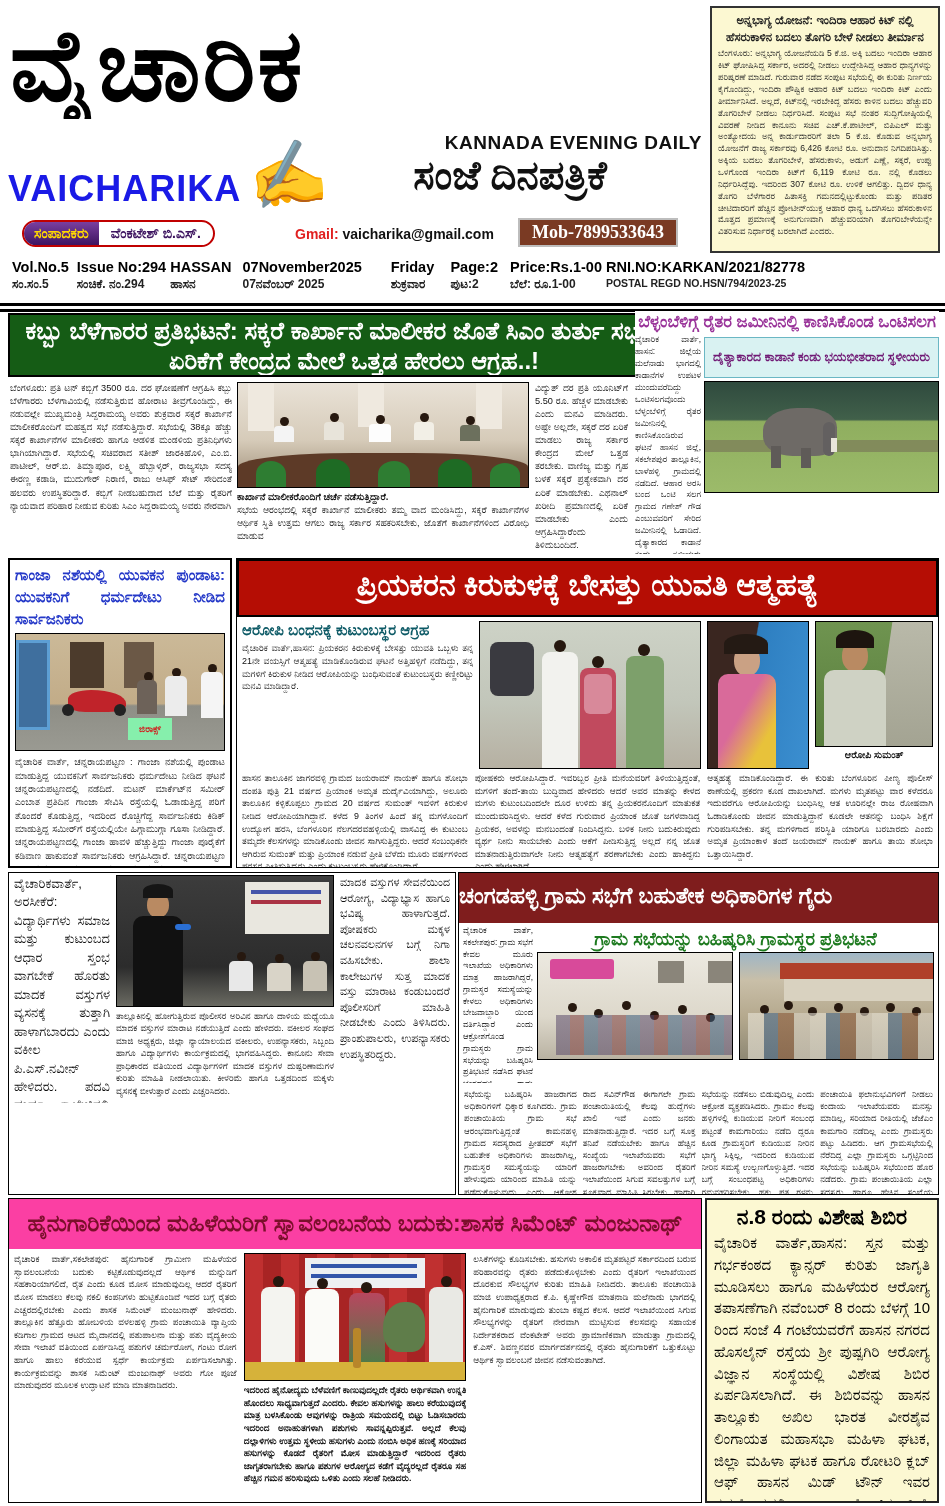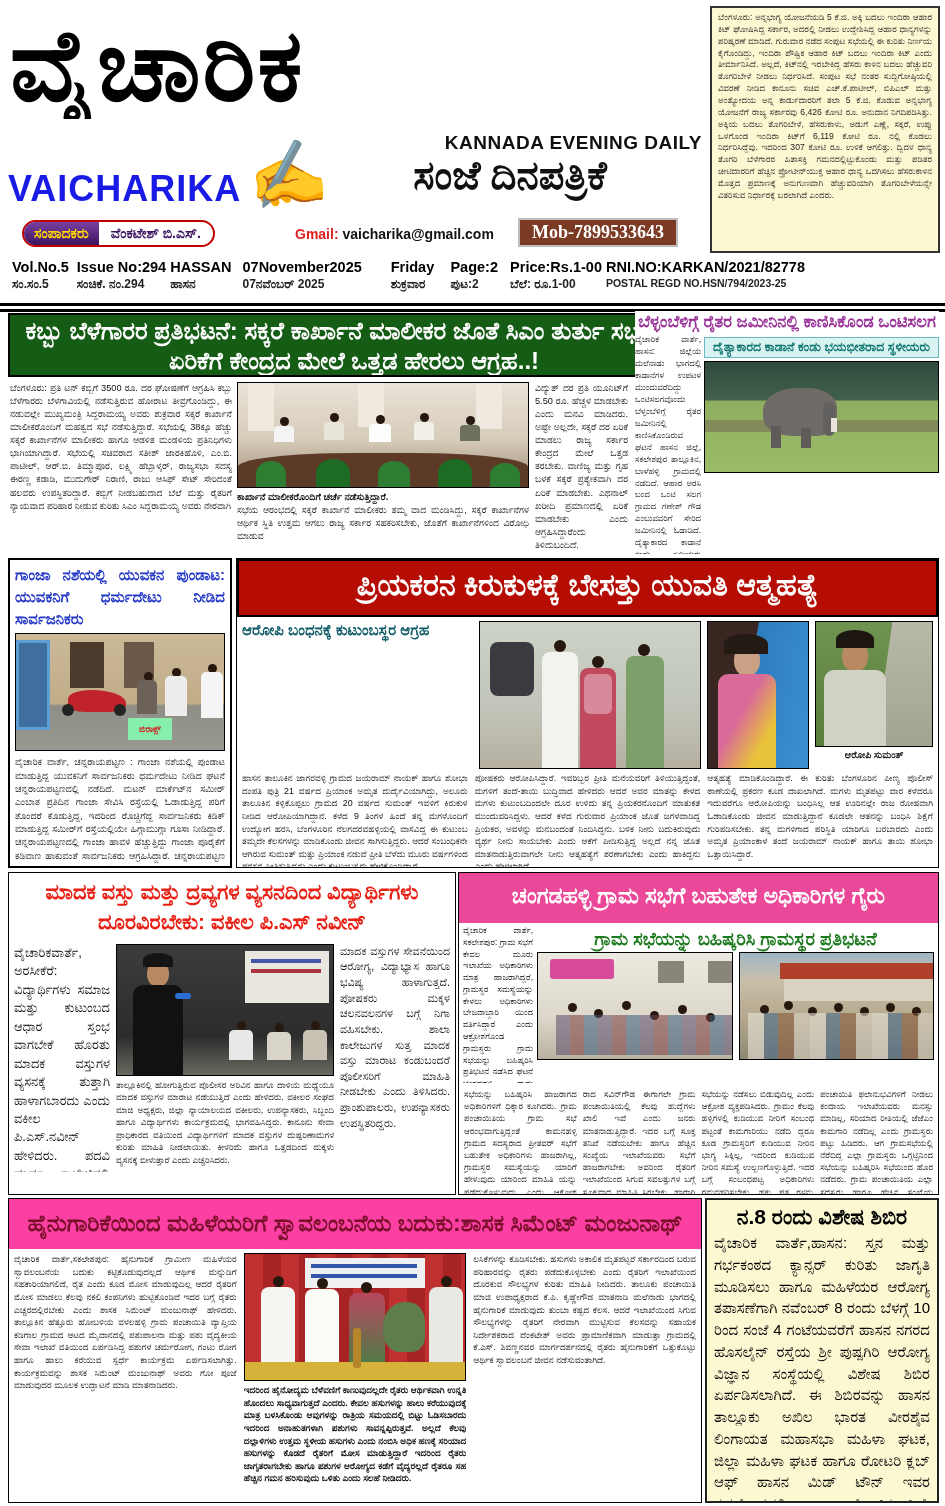--- a/index.html
+++ b/index.html
@@ -46,32 +46,32 @@
   .photo { position:relative; overflow:hidden; border:1px solid #000; background:#bbb; }
   .ph { position:absolute; }
   .head { position:absolute; width:9px; height:9px; border-radius:50%; background:#26180f; }
   .caption { font-size:9.5px; font-weight:bold; color:#111; }
 
   
   .green-head { position:absolute; left:8px; top:313px; width:692px; height:64px; background:#155c15;
     border:2px solid #000; color:#fff; font-weight:bold; font-size:24px; line-height:1.26; text-align:center; padding:1px 8px; overflow:hidden; }
   
   .ele-head { color:#993399; font-weight:bold; font-size:16.5px; text-align:center; line-height:1.3; }
-  .ele-sub { background:#d9f2f2; border:1px solid #6bb7c4; color:#0f766e; font-weight:bold; font-size:12.5px;
-    text-align:center; padding:2px 2px; margin:3px 0; }
+  .ele-sub { background:#d9f2f2; border:1px solid #6bb7c4; color:#701a75; font-weight:bold; font-size:12.5px;
+    text-align:center; padding:12px 2px; margin:3px 0; }
   
   .ganja-head { color:#2438c8; font-weight:bold; font-size:15px; line-height:1.45; text-align:justify; }
   
   .red-banner { background:#b50d04; border:2px solid #000; color:#fff; font-weight:bold; font-size:30px;
     text-align:center; line-height:1.6; height:58px; overflow:hidden; }
   .sui-sub { color:#0d5a66; font-weight:bold; font-size:15px; margin-bottom:3px; }
   
   .drugs-head { color:#e82015; font-weight:bold; font-size:21px; text-align:center; line-height:1.45; padding:4px 2px; }
   
-  .blue-banner { background:#ec4899; color:#fff; font-weight:bold; font-size:22px; text-align:center;
+  .blue-banner { background:#7f1d1d; color:#fff; font-weight:bold; font-size:22px; 
     line-height:2.1; height:50px; overflow:hidden; }
   .green-sub { color:#1d7a1f; font-weight:bold; font-size:18px; text-align:center; padding:4px 0 2px 0; }
   
   .pink-banner { background:#fb3fa3; color:#7a0f2a; font-weight:bold; font-size:23px; text-align:center;
     line-height:2.1; height:50px; overflow:hidden; }
   
   .camp { background:#fcf8d2; border:2px solid #222; padding:5px 7px; overflow:hidden; }
   .camp h3 { font-size:21px; font-weight:bold; color:#000; text-align:center; margin-bottom:3px; }
   .camp p { font-size:15px; line-height:1.45; text-align:justify; }
 
@@ -93,20 +93,21 @@
       <span class="ed-label">ಸಂಪಾದಕರು</span>
       <span class="ed-name">ವೆಂಕಟೇಶ್ ಬಿ.ಎಸ್.</span>
     </div>
     <div class="gmail">
       <span class="gmail-label">Gmail:</span>
       <span>vaicharika@gmail.com</span>
     </div>
     <div class="mob">Mob-7899533643</div>
 
     <aside class="annabhagya">
+      <h3>ಅನ್ನಭಾಗ್ಯ ಯೋಜನೆ: ಇಂದಿರಾ ಆಹಾರ ಕಿಟ್ ನಲ್ಲಿ ಹೆಸರುಕಾಳಿನ ಬದಲು ತೊಗರಿ ಬೇಳೆ ನೀಡಲು ತೀರ್ಮಾನ</h3>
       <p>ಬೆಂಗಳೂರು: ಅನ್ನಭಾಗ್ಯ ಯೋಜನೆಯಡಿ 5 ಕೆ.ಜಿ. ಅಕ್ಕಿ ಬದಲು ಇಂದಿರಾ ಆಹಾರ ಕಿಟ್ ಘೋಷಿಸಿದ್ದ ಸರ್ಕಾರ, ಅದರಲ್ಲಿ ನೀಡಲು ಉದ್ದೇಶಿಸಿದ್ದ ಆಹಾರ ಧಾನ್ಯಗಳನ್ನು ಪರಿಷ್ಕರಣೆ ಮಾಡಿದೆ. ಗುರುವಾರ ನಡೆದ ಸಂಪುಟ ಸಭೆಯಲ್ಲಿ ಈ ಕುರಿತು ನಿರ್ಣಯ ಕೈಗೊಂಡಿದ್ದು, ಇಂದಿರಾ ಪೌಷ್ಟಿಕ ಆಹಾರ ಕಿಟ್ ಬದಲು ಇಂದಿರಾ ಕಿಟ್ ಎಂದು ತೀರ್ಮಾನಿಸಿದೆ. ಅಲ್ಲದೆ, ಕಿಟ್‌ನಲ್ಲಿ ಇರಬೇಕಿದ್ದ ಹೆಸರು ಕಾಳಿನ ಬದಲು ಹೆಚ್ಚುವರಿ ತೊಗರಿಬೇಳೆ ನೀಡಲು ನಿರ್ಧರಿಸಿದೆ. ಸಂಪುಟ ಸಭೆ ನಂತರ ಸುದ್ದಿಗೋಷ್ಠಿಯಲ್ಲಿ ವಿವರಣೆ ನೀಡಿದ ಕಾನೂನು ಸಚಿವ ಎಚ್.ಕೆ.ಪಾಟೀಲ್, ಬಿಪಿಎಲ್ ಮತ್ತು ಅಂತ್ಯೋದಯ ಅನ್ನ ಕಾರ್ಡುದಾರರಿಗೆ ತಲಾ 5 ಕೆ.ಜಿ. ಕೊಡುವ ಅನ್ನಭಾಗ್ಯ ಯೋಜನೆಗೆ ರಾಜ್ಯ ಸರ್ಕಾರವು 6,426 ಕೋಟಿ ರೂ. ಅನುದಾನ ನಿಗದಿಪಡಿಸಿತ್ತು. ಅಕ್ಕಿಯ ಬದಲು ತೊಗರಿಬೇಳೆ, ಹೆಸರುಕಾಳು, ಅಡುಗೆ ಎಣ್ಣೆ, ಸಕ್ಕರೆ, ಉಪ್ಪು ಒಳಗೊಂಡ ಇಂದಿರಾ ಕಿಟ್‌ಗೆ 6,119 ಕೋಟಿ ರೂ. ನಲ್ಲಿ ಕೊಡಲು ನಿರ್ಧರಿಸಿದ್ದೆವು. ಇದರಿಂದ 307 ಕೋಟಿ ರೂ. ಉಳಿಕೆ ಆಗಲಿತ್ತು. ದ್ವಿದಳ ಧಾನ್ಯ ತೊಗರಿ ಬೆಳೆಗಾರರ ಹಿತಾಸಕ್ತಿ ಗಮನದಲ್ಲಿಟ್ಟುಕೊಂಡು ಮತ್ತು ಪಡಿತರ ಚೀಟಿದಾರರಿಗೆ ಹೆಚ್ಚಿನ ಪ್ರೋಟೀನ್‌ಯುಕ್ತ ಆಹಾರ ಧಾನ್ಯ ಒದಗಿಸಲು ಹೆಸರುಕಾಳಿನ ಮೊತ್ತದ ಪ್ರಮಾಣಕ್ಕೆ ಅನುಗುಣವಾಗಿ ಹೆಚ್ಚುವರಿಯಾಗಿ ತೊಗರಿಬೇಳೆಯನ್ನೇ ವಿತರಿಸುವ ನಿರ್ಧಾರಕ್ಕೆ ಬರಲಾಗಿದೆ ಎಂದರು.</p>
     </aside>
   </header>
 
   <div class="infobar">
     <div class="ib-cell" style="width:96px">
       <div class="ib-en">Vol.No.5</div>
         <div class="ib-kn">ಸಂ.ಸಂ.5</div>
     </div>
     <div class="ib-cell" style="width:138px">
@@ -209,20 +210,21 @@
       <div class="xerox" style="left:112px; top:84px; width:44px; height:22px; line-height:22px;">ಜಿರಾಕ್ಸ್</div>
     </div>
     <p class="bodytext" style="font-size:9.4px;">ವೈಚಾರಿಕ ವಾರ್ತೆ, ಚನ್ನರಾಯಪಟ್ಟಣ : ಗಾಂಜಾ ನಶೆಯಲ್ಲಿ ಪುಂಡಾಟ ಮಾಡುತ್ತಿದ್ದ ಯುವಕನಿಗೆ ಸಾರ್ವಜನಿಕರು ಧರ್ಮದೇಟು ನೀಡಿದ ಘಟನೆ ಚನ್ನರಾಯಪಟ್ಟಣದಲ್ಲಿ ನಡೆದಿದೆ. ಮಟನ್ ಮಾರ್ಕೆಟ್‌ನ ಸಮೀರ್ ಎಂಬಾತ ಪ್ರತಿದಿನ ಗಾಂಜಾ ಸೇವಿಸಿ ರಸ್ತೆಯಲ್ಲಿ ಓಡಾಡುತ್ತಿದ್ದ ಪರಿಗೆ ತೊಂದರೆ ಕೊಡುತ್ತಿದ್ದ, ಇದರಿಂದ ರೊಚ್ಚಿಗೆದ್ದ ಸಾರ್ವಜನಿಕರು ಕಿಡಿಕ್ ಮಾಡುತ್ತಿದ್ದ ಸಮೀರ್‌ಗೆ ರಸ್ತೆಯಲ್ಲಿಯೇ ಹಿಗ್ಗಾಮುಗ್ಗಾ ಗೂಸಾ ನೀಡಿದ್ದಾರೆ. ಚನ್ನರಾಯಪಟ್ಟಣದಲ್ಲಿ ಗಾಂಜಾ ಹಾವಳಿ ಹೆಚ್ಚುತ್ತಿದ್ದು ಗಾಂಜಾ ಪೂರೈಕೆಗೆ ಕಡಿವಾಣ ಹಾಕುವಂತೆ ಸಾರ್ವಜನಿಕರು ಆಗ್ರಹಿಸಿದ್ದಾರೆ. ಚನ್ನರಾಯಪಟ್ಟಣ ನಗರ ಪೊಲೀಸ್ ಠಾಣೆ ವ್ಯಾಪ್ತಿಯಲ್ಲಿ ಘಟನೆ ನಡೆದಿದೆ.</p>
   </article>
 
   <article class="box" style="left:236px; top:558px; width:703px; height:310px; border:1px solid #000; overflow:hidden;">
     <h2 class="red-banner">ಪ್ರಿಯಕರನ ಕಿರುಕುಳಕ್ಕೆ ಬೇಸತ್ತು ಯುವತಿ ಆತ್ಮಹತ್ಯೆ</h2>
     <div style="display:flex; padding:4px 5px 0 5px;">
       <div style="width:232px; margin-right:6px;">
         <div class="sui-sub">ಆರೋಪಿ ಬಂಧನಕ್ಕೆ ಕುಟುಂಬಸ್ಥರ ಆಗ್ರಹ</div>
+        <div class="bodytext" style="font-size:9px; height:118px; overflow:hidden;">ವೈಚಾರಿಕ ವಾರ್ತೆ,ಹಾಸನ: ಪ್ರಿಯಕರನ ಕಿರುಕುಳಕ್ಕೆ ಬೇಸತ್ತು ಯುವತಿ ಒಬ್ಬಳು ತನ್ನ 21ನೇ ವಯಸ್ಸಿಗೆ ಆತ್ಮಹತ್ಯೆ ಮಾಡಿಕೊಂಡಿರುವ ಘಟನೆ ಅತ್ತಿಹಳ್ಳಿಗೆ ನಡೆದಿದ್ದು, ತನ್ನ ಮಗಳಿಗೆ ಕಿರುಕುಳ ನೀಡಿದ ಆರೋಪಿಯನ್ನು ಬಂಧಿಸುವಂತೆ ಕುಟುಂಬಸ್ಥರು ಕಣ್ಣೀರಿಟ್ಟು ಮನವಿ ಮಾಡಿದ್ದಾರೆ.</div>
       </div>
       <div class="photo" style="width:222px; height:148px; margin-right:6px;">
         <div class="ph" style="inset:0; background:linear-gradient(#cdd2c6 0%, #c2c6ba 55%, #b6b0a2 100%);"></div>
         <div class="ph" style="left:10px; top:20px; width:44px; height:54px; background:#3a3a40; border-radius:8px;"></div>
         <div class="head" style="left:74px; top:18px; width:12px; height:12px;"></div>
         <div class="ph" style="left:62px; top:30px; width:36px; height:118px; background:#f2f2ee; border-radius:8px 8px 0 0;"></div>
         <div class="head" style="left:112px; top:34px; width:12px; height:12px;"></div>
         <div class="ph" style="left:100px; top:46px; width:36px; height:102px; background:#c14a5e; border-radius:8px 8px 0 0;"></div>
         <div class="ph" style="left:104px; top:52px; width:28px; height:40px; background:#d8899a; border-radius:6px;"></div>
         <div class="head" style="left:158px; top:22px; width:12px; height:12px;"></div>
@@ -246,21 +248,20 @@
       </div>
     </div>
     <div class="cols" style="padding:3px 5px; gap:7px;">
       <div class="bodytext" style="flex:1; font-size:8.9px; height:96px; overflow:hidden;">ಹಾಸನ ತಾಲೂಕಿನ ಜಾಗರವಳ್ಳಿ ಗ್ರಾಮದ ಜಯರಾಮ್ ನಾಯಕ್ ಹಾಗೂ ಶೋಭಾ ದಂಪತಿ ಪುತ್ರಿ 21 ವರ್ಷದ ಪ್ರಿಯಾಂಕ ಅಮೃತ ದುರ್ದೈವಿಯಾಗಿದ್ದು, ಅಲೂರು ತಾಲೂಕಿನ ಕಳ್ಳಿಕೊಪ್ಪಲು ಗ್ರಾಮದ 20 ವರ್ಷದ ಸುಮಂತ್ ಇವಳಿಗೆ ಕಿರುಕುಳ ನೀಡಿದ ಆರೋಪಿಯಾಗಿದ್ದಾನೆ. ಕಳೆದ 9 ತಿಂಗಳ ಹಿಂದೆ ತನ್ನ ಮಗಳೊಂದಿಗೆ ಉದ್ಯೋಗ ಹರಸಿ, ಬೆಂಗಳೂರಿನ ನೆಲಗದರವಹಳ್ಳಿಯಲ್ಲಿ ವಾಸವಿದ್ದ ಈ ಕುಟುಂಬ ತಮ್ಮದೇ ಕೆಲಸಗಳನ್ನು ಮಾಡಿಕೊಂಡು ಜೀವನ ಸಾಗಿಸುತ್ತಿದ್ದರು. ಆದರೆ ಸಂಬಂಧಿಕನೇ ಆಗಿರುವ ಸುಮಂತ್ ಮತ್ತು ಪ್ರಿಯಾಂಕ ನಡುವೆ ಪ್ರೀತಿ ಬೆಳೆದು ಮೂರು ವರ್ಷಗಳಿಂದ ಪರಸ್ಪರ ಪ್ರೀತಿಸುತ್ತಿದ್ದರು ಎಂದು ಕುಟುಂಬಸ್ಥರು ಹೇಳಿಕೊಂಡಿದ್ದಾರೆ.</div>
       <div class="bodytext" style="flex:1; font-size:8.9px; height:96px; overflow:hidden;">ಪೋಷಕರು ಆರೋಪಿಸಿದ್ದಾರೆ. ಇವರಿಬ್ಬರ ಪ್ರೀತಿ ಮನೆಯವರಿಗೆ ತಿಳಿಯುತ್ತಿದ್ದಂತೆ, ಮಗಳಿಗೆ ತಂದೆ-ತಾಯಿ ಬುದ್ಧಿವಾದ ಹೇಳಿದರು ಆದರೆ ಅವರ ಮಾತನ್ನು ಕೇಳದ ಮಗಳು ಕುಟುಂಬದಿಂದಲೇ ದೂರ ಉಳಿದು ತನ್ನ ಪ್ರಿಯಕರನೊಂದಿಗೆ ಮಾತುಕತೆ ಮುಂದುವರಿಸಿದ್ದಳು. ಆದರೆ ಕಳೆದ ಗುರುವಾರ ಪ್ರಿಯಾಂಕ ಜೊತೆ ಜಗಳವಾಡಿದ್ದ ಪ್ರಿಯಕರ, ಅವಳನ್ನು ಮನಬಂದಂತೆ ನಿಂದಿಸಿದ್ದನು. ಬಳಿಕ ನೀನು ಬದುಕಿರುವುದು ವ್ಯರ್ಥ ನೀನು ಸಾಯಬೇಕು ಎಂದು ಆಕೆಗೆ ಪೀಡಿಸುತ್ತಿದ್ದ ಅಲ್ಲದೆ ನನ್ನ ಜೊತೆ ಮಾತನಾಡುತ್ತಿರುವಾಗಲೇ ನೀನು ಆತ್ಮಹತ್ಯೆಗೆ ಶರಣಾಗಬೇಕು ಎಂದು ಹಾಕಿದ್ದನು ಎಂದು ಹೇಳಲಾಗಿದೆ.</div>
       <div class="bodytext" style="flex:1; font-size:8.9px; height:96px; overflow:hidden;">ಆತ್ಮಹತ್ಯೆ ಮಾಡಿಕೊಂಡಿದ್ದಾರೆ. ಈ ಕುರಿತು ಬೆಂಗಳೂರಿನ ಪೀಣ್ಯ ಪೊಲೀಸ್ ಠಾಣೆಯಲ್ಲಿ ಪ್ರಕರಣ ಕೂಡ ದಾಖಲಾಗಿದೆ. ಮಗಳು ಮೃತಪಟ್ಟು ವಾರ ಕಳೆದರೂ ಇದುವರೆಗೂ ಆರೋಪಿಯನ್ನು ಬಂಧಿಸಿಲ್ಲ ಆತ ಊರಿನಲ್ಲೇ ರಾಜ ರೋಷವಾಗಿ ಓಡಾಡಿಕೊಂಡು ಜೀವನ ಮಾಡುತ್ತಿದ್ದಾನೆ ಕೂಡಲೇ ಆತನನ್ನು ಬಂಧಿಸಿ ಶಿಕ್ಷೆಗೆ ಗುರಿಪಡಿಸಬೇಕು. ತನ್ನ ಮಗಳಿಗಾದ ಪರಿಸ್ಥಿತಿ ಯಾರಿಗೂ ಬರಬಾರದು ಎಂದು ಅಮೃತ ಪ್ರಿಯಾಂಕಾಳ ತಂದೆ ಜಯರಾಮ್ ನಾಯಕ್ ಹಾಗೂ ತಾಯಿ ಶೋಭಾ ಒತ್ತಾಯಿಸಿದ್ದಾರೆ.</div>
     </div>
   </article>
 
   <article class="box" style="left:8px; top:872px; width:448px; height:323px; border:1px solid #000; overflow:hidden;">
-    <h2 class="drugs-head">ಮಾದಕ ವಸ್ತು ಮತ್ತು ದ್ರವ್ಯಗಳ ವ್ಯಸನದಿಂದ ವಿದ್ಯಾರ್ಥಿಗಳು ದೂರವಿರಬೇಕು: ವಕೀಲ ಪಿ.ಎಸ್ ನವೀನ್</h2>
     <div style="display:flex; padding:2px 5px; gap:6px;">
       <div class="bodytext" style="width:96px; font-size:13px; height:228px; overflow:hidden;">ವೈಚಾರಿಕವಾರ್ತೆ, ಅರಸೀಕೆರೆ: ವಿದ್ಯಾರ್ಥಿಗಳು ಸಮಾಜ ಮತ್ತು ಕುಟುಂಬದ ಆಧಾರ ಸ್ತಂಭ ವಾಗಬೇಕೆ ಹೊರತು ಮಾದಕ ವಸ್ತುಗಳ ವ್ಯಸನಕ್ಕೆ ತುತ್ತಾಗಿ ಹಾಳಾಗಬಾರದು ಎಂದು ವಕೀಲ ಪಿ.ಎಸ್.ನವೀನ್ ಹೇಳಿದರು. ಪದವಿ ಪೂರ್ವ ಕಾಲೇಜಿನಲ್ಲಿ ನಡೆದ ಕಾನೂನು ಅರಿವು ಕಾರ್ಯಕ್ರಮದಲ್ಲಿ ಅವರು ಮಾತನಾಡಿದರು. ಸಮಾಜದ ಸ್ವಾಸ್ಥ್ಯ ಕಾಪಾಡಲು ಯುವ ಜನತೆ ವ್ಯಸನಮುಕ್ತರಾಗಬೇಕು ಎಂದರು.</div>
       <div style="width:218px;">
         <div class="photo" style="width:100%; height:132px;">
           <div class="ph" style="inset:0; background:linear-gradient(#3c3c3c 0%, #2c2c2c 70%, #6a6a62 100%);"></div>
           <div class="ph" style="left:128px; top:6px; width:84px; height:52px; background:#e9e7df;"></div>
           <div class="ph" style="left:134px; top:14px; width:70px; height:4px; background:#4455aa;"></div>
           <div class="ph" style="left:134px; top:24px; width:70px; height:4px; background:#aa3344;"></div>
           <div class="ph" style="left:30px; top:16px; width:22px; height:26px; background:#b98a62; border-radius:48%;"></div>
           <div class="ph" style="left:26px; top:8px; width:30px; height:14px; background:#151515; border-radius:50% 50% 0 0;"></div>

